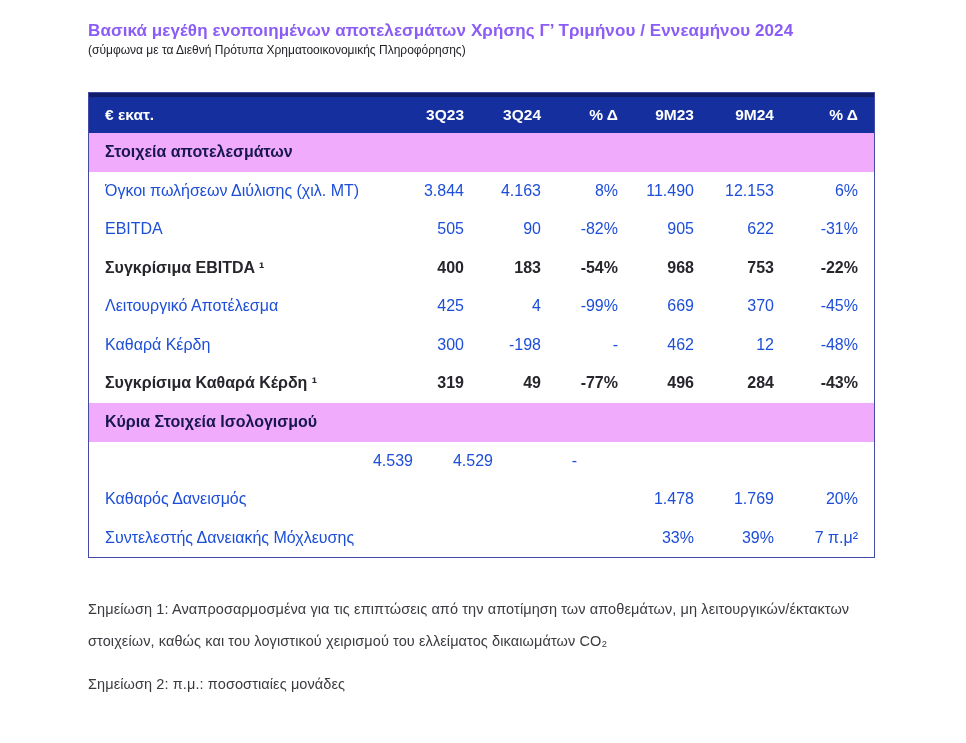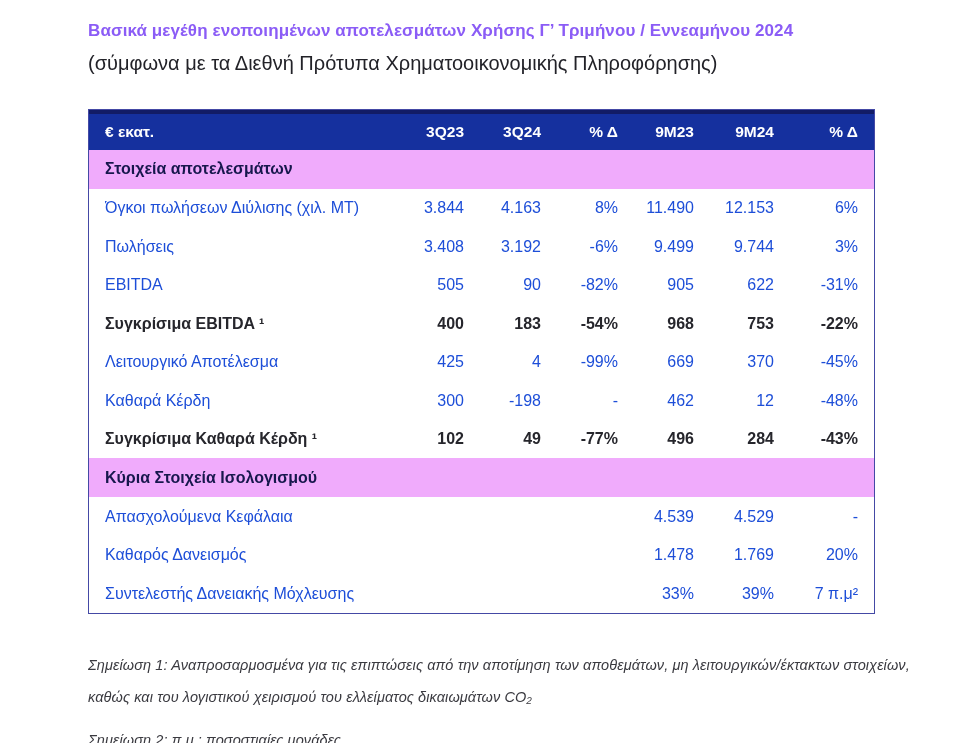--- a/index.html
+++ b/index.html
@@ -11,21 +11,21 @@
     position: relative;
     overflow: hidden;
   }
   .content { position: absolute; left: 88px; top: 20px; width: 830px; }
 
   .title {
     font-size: 17px; font-weight: 700; color: #8b5cf6;
     letter-spacing: 0.1px; line-height: 1.35;
   }
   .subtitle {
-    font-size: 20px; color: #222228; margin-top: 7px; line-height: 1.3;
+    font-size: 12px; color: #222228; line-height: 1.3;
   }
 
   .fin-table {
     width: 787px; margin-top: 33px;
     border: 1px solid #4449a5;
     font-size: 16px;
   }
   .trow { display: flex; align-items: center; padding: 4px 16px; }
   .cell.label { flex: 1 1 auto; text-align: left; white-space: nowrap; overflow: hidden; }
   .cell.num { text-align: right; white-space: nowrap; }
@@ -39,21 +39,21 @@
   }
   .section-row {
     background: #f0abfc; color: #17174d;
     height: 39px; font-weight: 700; font-size: 16px;
   }
   .data-row { background: #ffffff; height: 38.5px; color: #1d4ed8; }
   .data-row.bold { font-weight: 700; color: #26262c; }
 
   .footnotes { margin-top: 36px; width: 826px; }
   .footnote {
-    font-style: italic; font-size: 14.5px; color: #3a3a40;
+    font-size: 14.5px; color: #3a3a40;
     line-height: 2.2; letter-spacing: 0.1px;
   }
   .footnote + .footnote { margin-top: 11px; }
 </style>
 </head>
 <body>
 
 <div class="content">
 
   <div class="title">Βασικά μεγέθη ενοποιημένων αποτελεσμάτων Χρήσης Γ’ Τριμήνου / Εννεαμήνου 2024</div>
@@ -76,29 +76,20 @@
           <div class="cell label">Στοιχεία αποτελεσμάτων</div>
         </div>
         <div class="trow data-row">
           <div class="cell label">Όγκοι πωλήσεων Διύλισης (χιλ. ΜΤ)</div>
           <div class="cell num c1">3.844</div>
           <div class="cell num c2">4.163</div>
           <div class="cell num c3">8%</div>
           <div class="cell num c4">11.490</div>
           <div class="cell num c5">12.153</div>
           <div class="cell num c6">6%</div>
-        </div>
-        <div class="trow data-row">
-          <div class="cell label">Πωλήσεις</div>
-          <div class="cell num c1">3.408</div>
-          <div class="cell num c2">3.192</div>
-          <div class="cell num c3">-6%</div>
-          <div class="cell num c4">9.499</div>
-          <div class="cell num c5">9.744</div>
-          <div class="cell num c6">3%</div>
         </div>
         <div class="trow data-row">
           <div class="cell label">EBITDA</div>
           <div class="cell num c1">505</div>
           <div class="cell num c2">90</div>
           <div class="cell num c3">-82%</div>
           <div class="cell num c4">905</div>
           <div class="cell num c5">622</div>
           <div class="cell num c6">-31%</div>
         </div>
@@ -124,32 +115,31 @@
           <div class="cell label">Καθαρά Κέρδη</div>
           <div class="cell num c1">300</div>
           <div class="cell num c2">-198</div>
           <div class="cell num c3">-</div>
           <div class="cell num c4">462</div>
           <div class="cell num c5">12</div>
           <div class="cell num c6">-48%</div>
         </div>
         <div class="trow data-row bold">
           <div class="cell label">Συγκρίσιμα Καθαρά Κέρδη ¹</div>
-          <div class="cell num c1">102</div>
+          <div class="cell num c1">319</div>
           <div class="cell num c2">49</div>
           <div class="cell num c3">-77%</div>
           <div class="cell num c4">496</div>
           <div class="cell num c5">284</div>
           <div class="cell num c6">-43%</div>
         </div>
         <div class="trow section-row">
           <div class="cell label">Κύρια Στοιχεία Ισολογισμού</div>
         </div>
         <div class="trow data-row">
-          <div class="cell label">Απασχολούμενα Κεφάλαια</div>
           <div class="cell num c1"></div>
           <div class="cell num c2"></div>
           <div class="cell num c3"></div>
           <div class="cell num c4">4.539</div>
           <div class="cell num c5">4.529</div>
           <div class="cell num c6">-</div>
         </div>
         <div class="trow data-row">
           <div class="cell label">Καθαρός Δανεισμός</div>
           <div class="cell num c1"></div>

